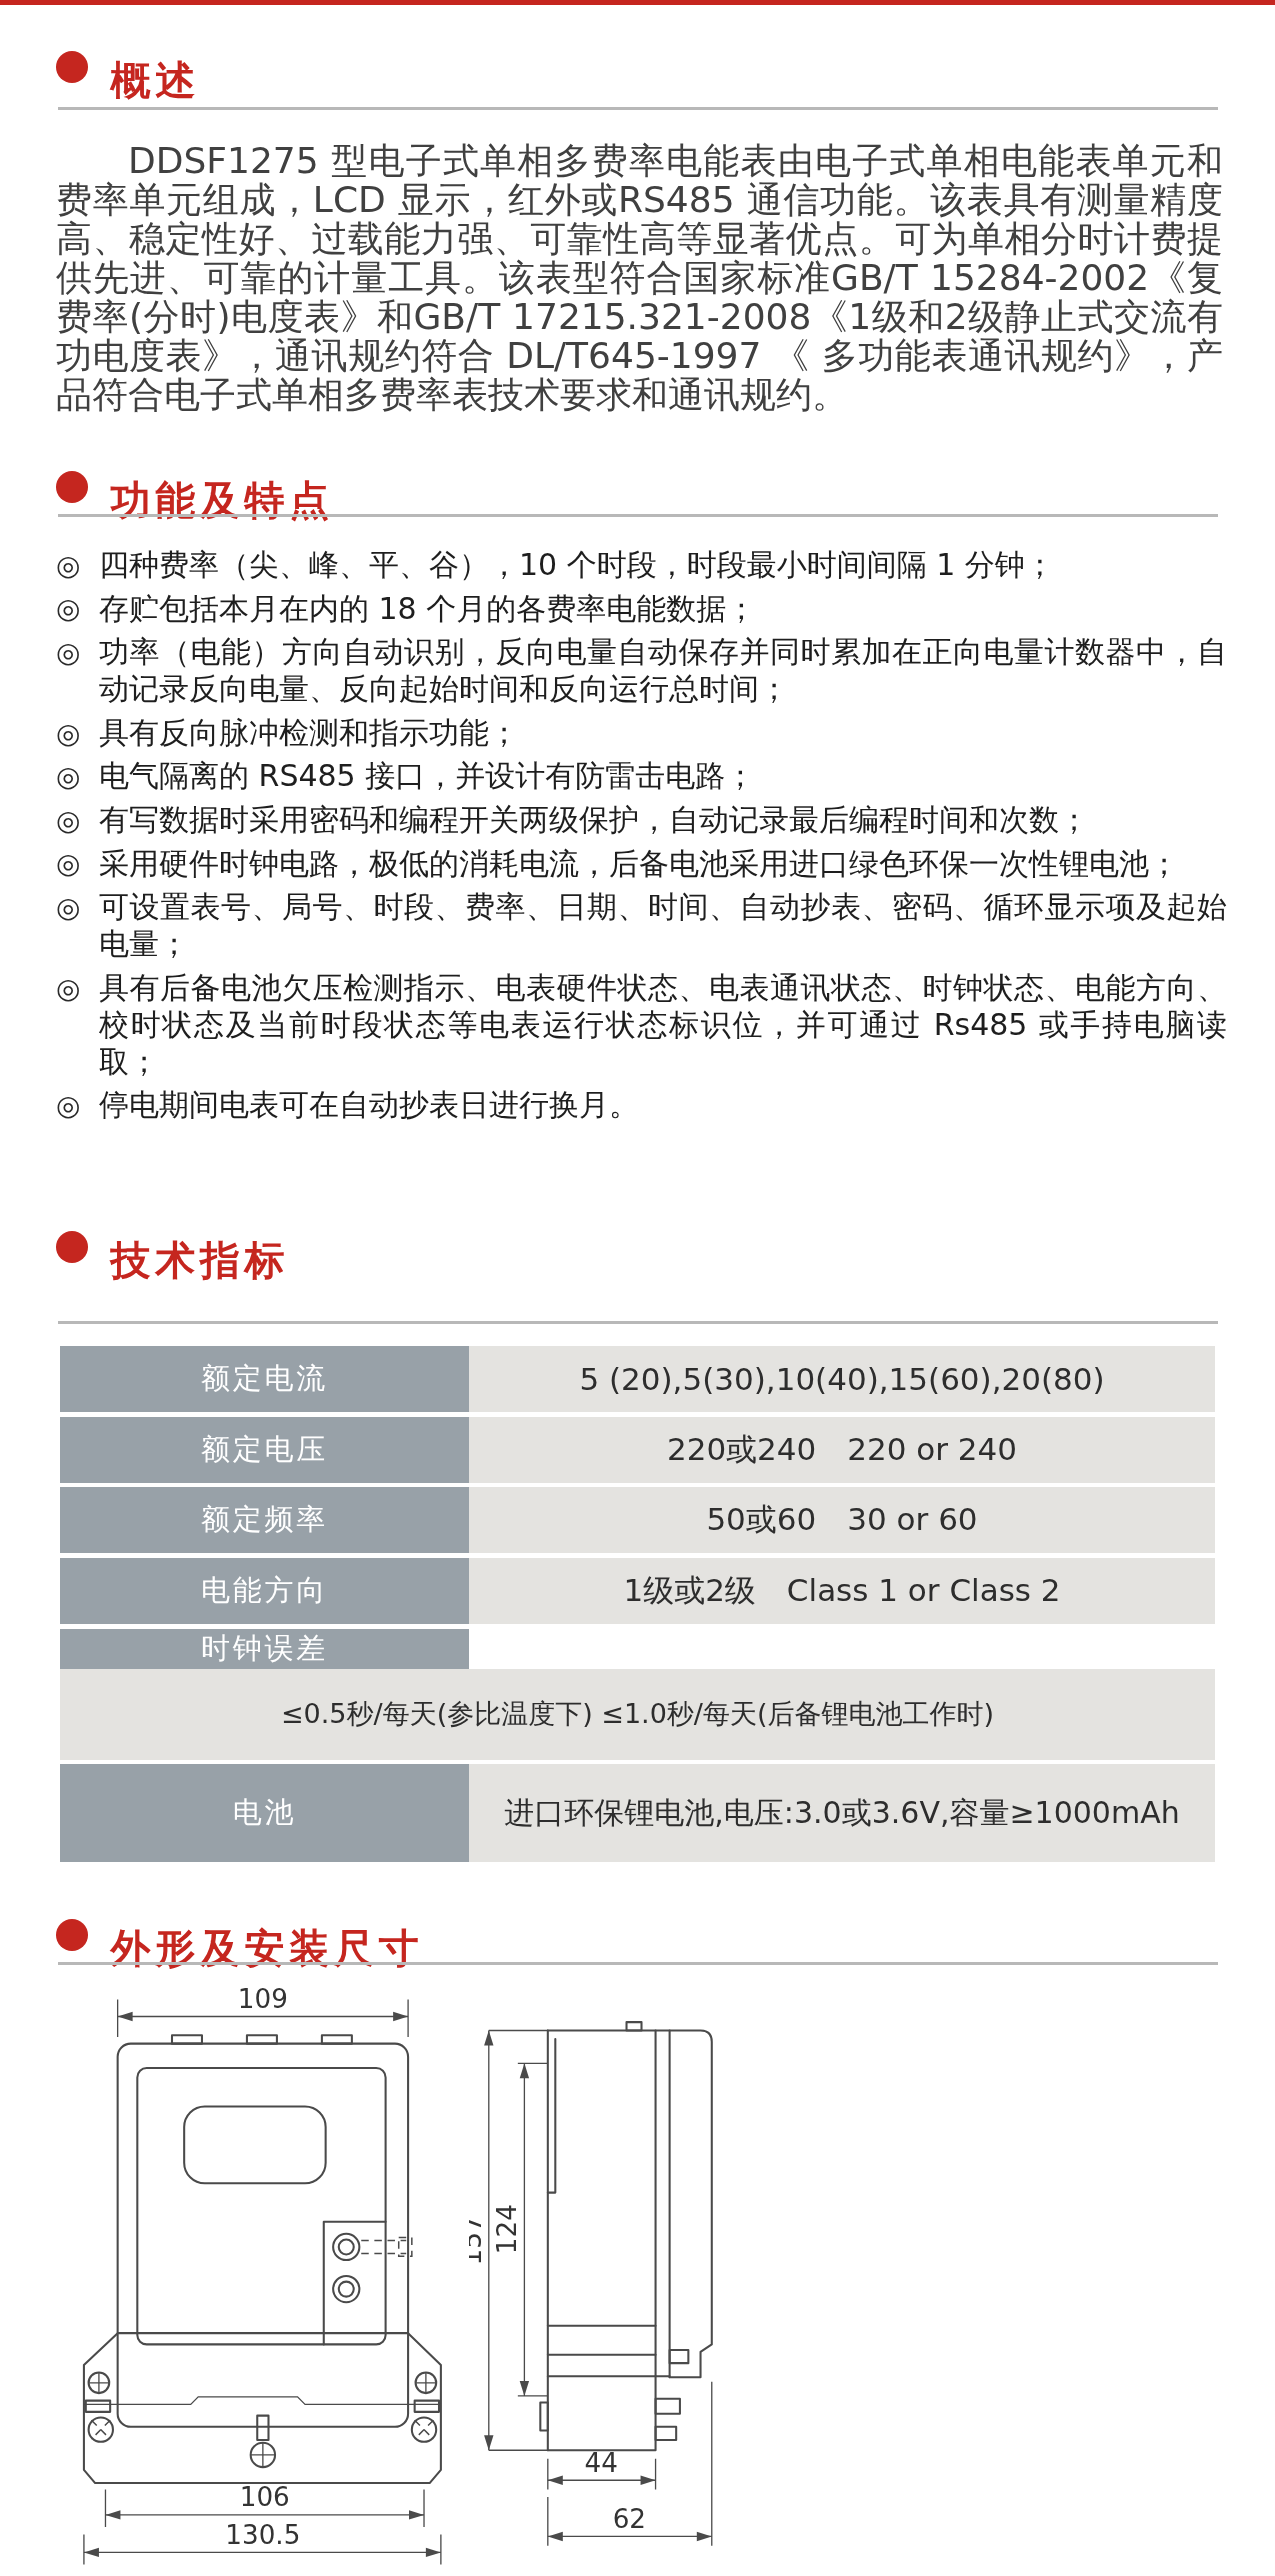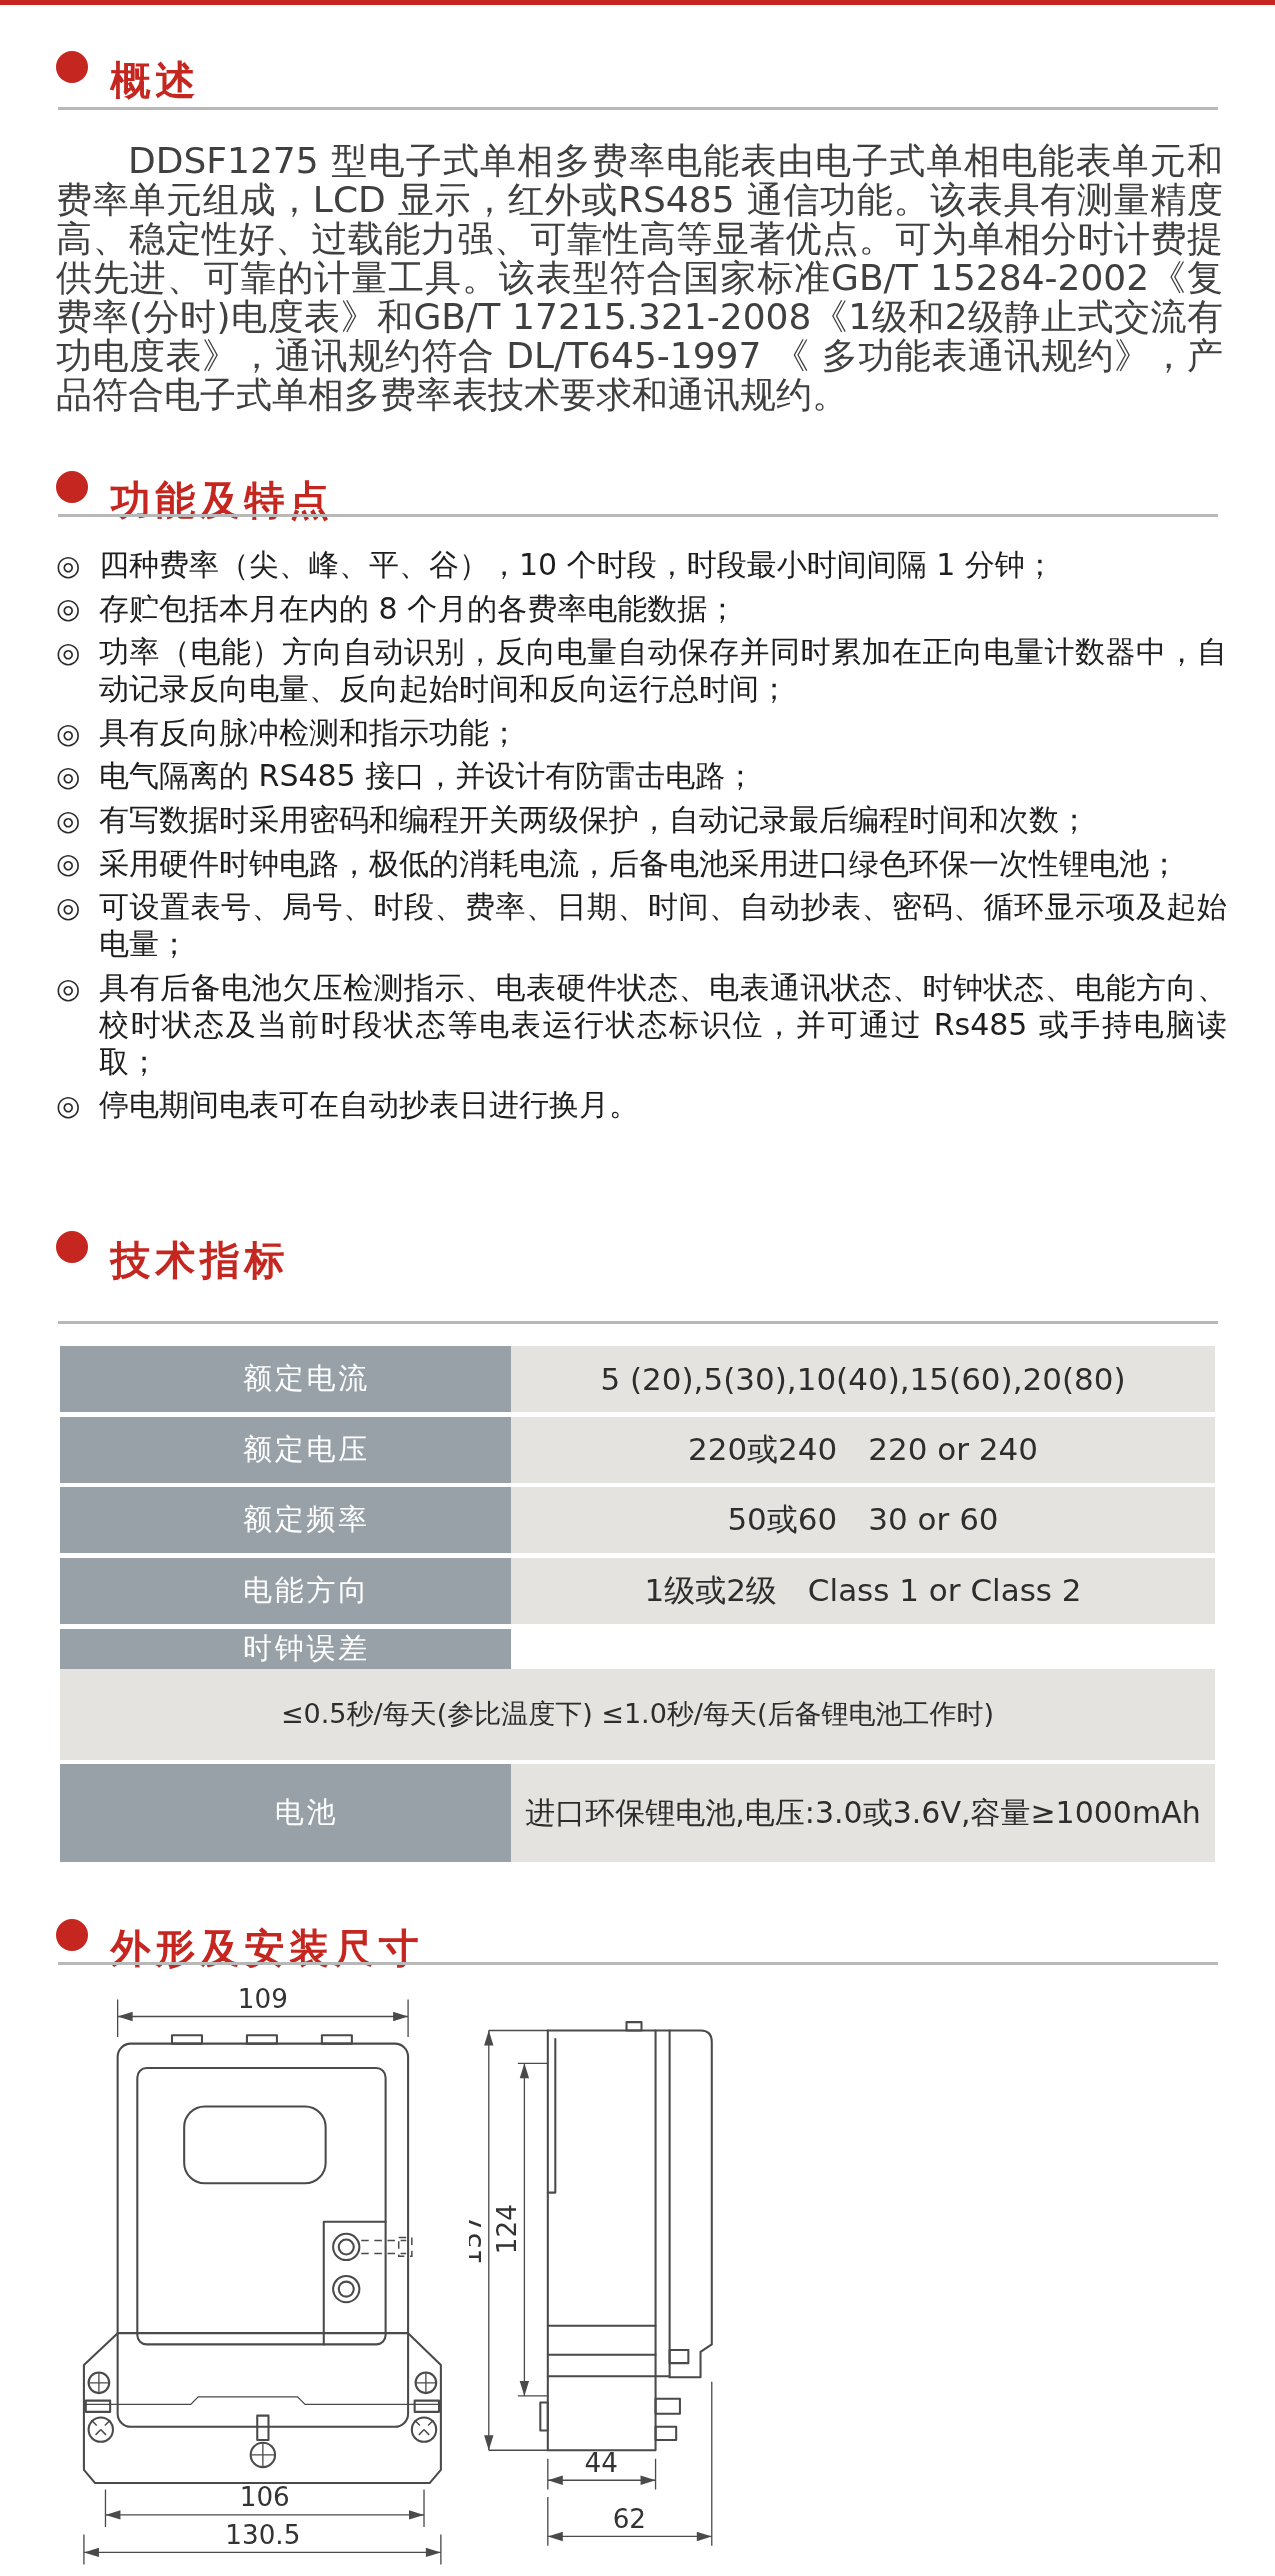--- a/index.html
+++ b/index.html
@@ -19,21 +19,21 @@
   .features{position:absolute;left:56px;top:546px;width:1171px;list-style:none;margin:0;padding:0;}
   .features li{position:relative;padding-left:43px;font-size:30px;line-height:37px;margin-bottom:6.6px;text-align:justify;}
   .features .bullet{position:absolute;left:0;top:0.9px;font-size:28px;color:#2a2a2a;}
   .spec-table{position:absolute;left:60px;top:1346px;width:1155px;}
   .spec-row{display:flex;margin-bottom:4.7px;}
   .spec-row:nth-child(-n+4){height:66px;}
   .spec-row:nth-child(5){height:131px;flex-direction:column;}
   .spec-row:nth-child(6){height:98px;justify-content:center;}
   .spec-label{
     width:409px;background:#98a1a8;color:#ffffff;display:flex;align-items:center;justify-content:center;
-    font-size:29px;letter-spacing:2.8px;flex:0 0 auto;padding-left:42px;
+    font-size:29px;letter-spacing:2.8px;flex:0 0 auto;
   }
   .spec-value{
     flex:1;background:#e4e3e0;color:#2d2d2d;display:flex;align-items:center;justify-content:center;
     font-size:31px;text-align:center;padding:0 10px;
   }
   .spec-row:nth-child(5) .spec-value{font-size:27px;}
   .spec-row:nth-child(6) .spec-value{font-size:30px;}
   .drawing{position:absolute;}
   svg .ln{fill:none;stroke:#4a4a4a;stroke-width:2.2;stroke-linejoin:round;stroke-linecap:round;}
   svg .thin{fill:none;stroke:#4a4a4a;stroke-width:1.4;}
@@ -54,21 +54,21 @@
   <div class="rule" style="top:107px;"></div>
   <div class="para">DDSF1275 型电子式单相多费率电能表由电子式单相电能表单元和费率单元组成，LCD 显示，红外或RS485 通信功能。该表具有测量精度高、稳定性好、过载能力强、可靠性高等显著优点。可为单相分时计费提供先进、可靠的计量工具。该表型符合国家标准GB/T 15284-2002《复费率(分时)电度表》和GB/T 17215.321-2008《1级和2级静止式交流有功电度表》，通讯规约符合 DL/T645-1997 《 多功能表通讯规约》，产品符合电子式单相多费率表技术要求和通讯规约。</div>
 
   <div class="section-header" style="top:454px;">
     <span class="dot"></span>
     <span class="section-title">功能及特点</span>
   </div>
   <div class="rule" style="top:514px;"></div>
   <ul class="features">
     <li><span class="bullet">◎</span><span>四种费率（尖、峰、平、谷），10 个时段，时段最小时间间隔 1 分钟；</span></li>
-    <li><span class="bullet">◎</span><span>存贮包括本月在内的 8 个月的各费率电能数据；</span></li>
+    <li><span class="bullet">◎</span><span>存贮包括本月在内的 18 个月的各费率电能数据；</span></li>
     <li><span class="bullet">◎</span><span>功率（电能）方向自动识别，反向电量自动保存并同时累加在正向电量计数器中，自动记录反向电量、反向起始时间和反向运行总时间；</span></li>
     <li><span class="bullet">◎</span><span>具有反向脉冲检测和指示功能；</span></li>
     <li><span class="bullet">◎</span><span>电气隔离的 RS485 接口，并设计有防雷击电路；</span></li>
     <li><span class="bullet">◎</span><span>有写数据时采用密码和编程开关两级保护，自动记录最后编程时间和次数；</span></li>
     <li><span class="bullet">◎</span><span>采用硬件时钟电路，极低的消耗电流，后备电池采用进口绿色环保一次性锂电池；</span></li>
     <li><span class="bullet">◎</span><span>可设置表号、局号、时段、费率、日期、时间、自动抄表、密码、循环显示项及起始电量；</span></li>
     <li><span class="bullet">◎</span><span>具有后备电池欠压检测指示、电表硬件状态、电表通讯状态、时钟状态、电能方向、校时状态及当前时段状态等电表运行状态标识位，并可通过 Rs485 或手持电脑读取；</span></li>
     <li><span class="bullet">◎</span><span>停电期间电表可在自动抄表日进行换月。</span></li>
   </ul>
 

